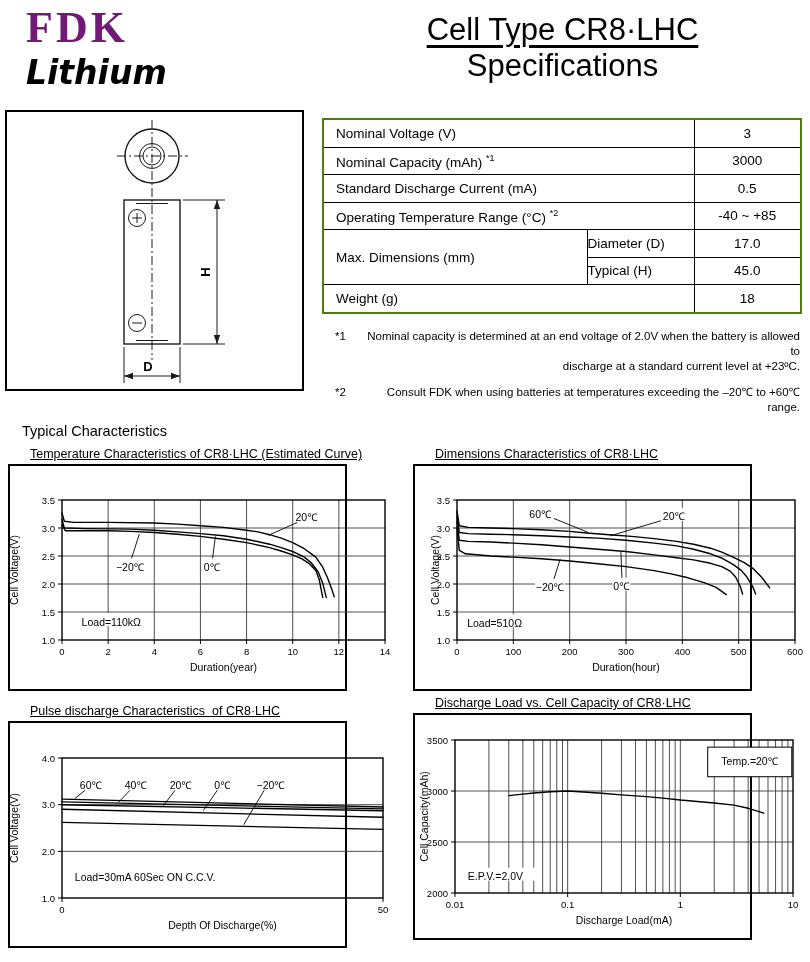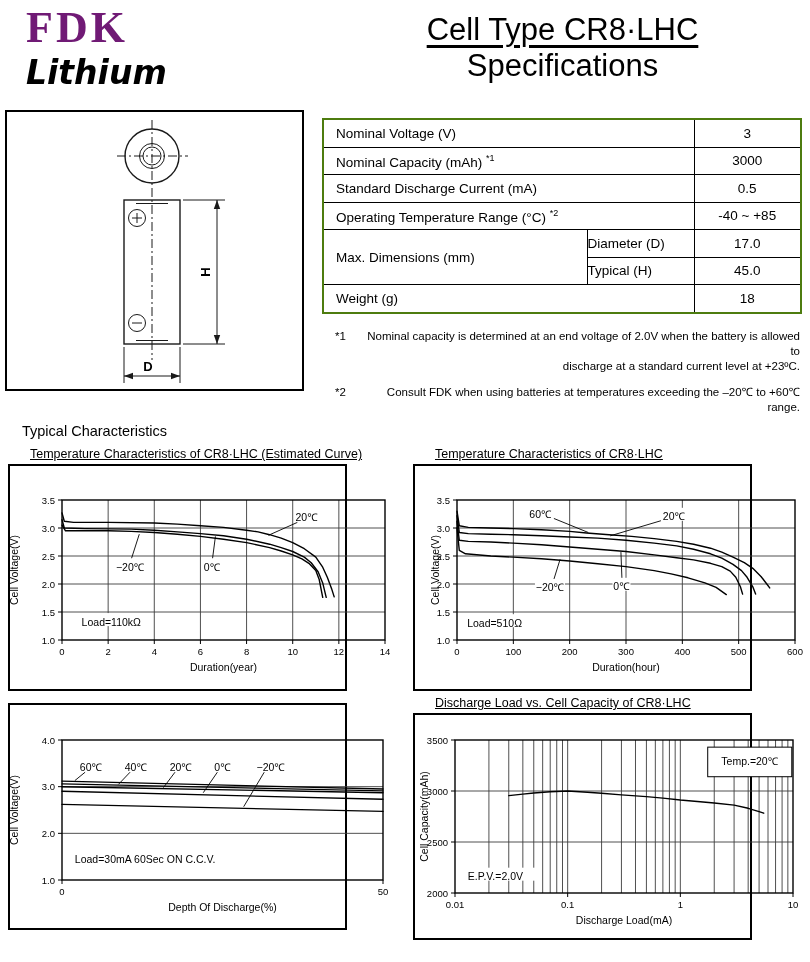--- a/index.html
+++ b/index.html
@@ -227,21 +227,21 @@
           <line x1="48" y1="62" x2="52" y2="62" class="tick"></line>
           <text x="45" y="65.5" class="ticklabel" text-anchor="end">3.0</text>
           <line x1="48" y1="34" x2="52" y2="34" class="tick"></line>
           <text x="45" y="37.5" class="ticklabel" text-anchor="end">3.5</text>
           <text x="213.5" y="205" class="axislabel" text-anchor="middle">Duration(year)</text>
           <text x="8" y="104" class="axislabel" text-anchor="middle" transform="rotate(-90 8 104)">Cell Voltage(V)</text>
         </svg>
     </div>
   </div>
   <div class="chart-block cb1">
-    <div class="chart-title">Temperature Characteristics of CR8·LHC</div>
+    <div class="chart-title">Dimensions Characteristics of CR8·LHC</div>
     <div class="chart-box">
       <svg class="chart-svg" width="389" height="223">
           <line x1="98.33333333333333" y1="34" x2="98.33333333333333" y2="174" class="grid"></line>
           <line x1="154.66666666666666" y1="34" x2="154.66666666666666" y2="174" class="grid"></line>
           <line x1="211" y1="34" x2="211" y2="174" class="grid"></line>
           <line x1="267.3333333333333" y1="34" x2="267.3333333333333" y2="174" class="grid"></line>
           <line x1="323.6666666666667" y1="34" x2="323.6666666666667" y2="174" class="grid"></line>
           <line x1="42" y1="146" x2="380" y2="146" class="grid"></line>
           <line x1="42" y1="118" x2="380" y2="118" class="grid"></line>
           <line x1="42" y1="90" x2="380" y2="90" class="grid"></line>
@@ -290,20 +290,21 @@
           <line x1="38" y1="62" x2="42" y2="62" class="tick"></line>
           <text x="35" y="65.5" class="ticklabel" text-anchor="end">3.0</text>
           <line x1="38" y1="34" x2="42" y2="34" class="tick"></line>
           <text x="35" y="37.5" class="ticklabel" text-anchor="end">3.5</text>
           <text x="211" y="205" class="axislabel" text-anchor="middle">Duration(hour)</text>
           <text x="24" y="104" class="axislabel" text-anchor="middle" transform="rotate(-90 24 104)">Cell Voltage(V)</text>
         </svg>
     </div>
   </div>
   <div class="chart-block cb2">
+    <div class="chart-title">Pulse discharge Characteristics  of CR8·LHC</div>
     <div class="chart-box">
       <svg class="chart-svg" width="389" height="223">
           <line x1="52" y1="128.33333333333331" x2="373" y2="128.33333333333331" class="grid"></line>
           <line x1="52" y1="81.66666666666666" x2="373" y2="81.66666666666666" class="grid"></line>
           <polyline points="52.0,76.1 373.0,84.0" class="curve"></polyline>
           <polyline points="52.0,78.9 373.0,85.9" class="curve"></polyline>
           <polyline points="52.0,81.7 373.0,87.7" class="curve"></polyline>
           <polyline points="52.0,86.3 373.0,94.3" class="curve"></polyline>
           <polyline points="52.0,99.4 373.0,106.4" class="curve"></polyline>
           <line x1="64.84" y1="75.60000000000001" x2="75.112" y2="67.19999999999999" class="leader"></line>

